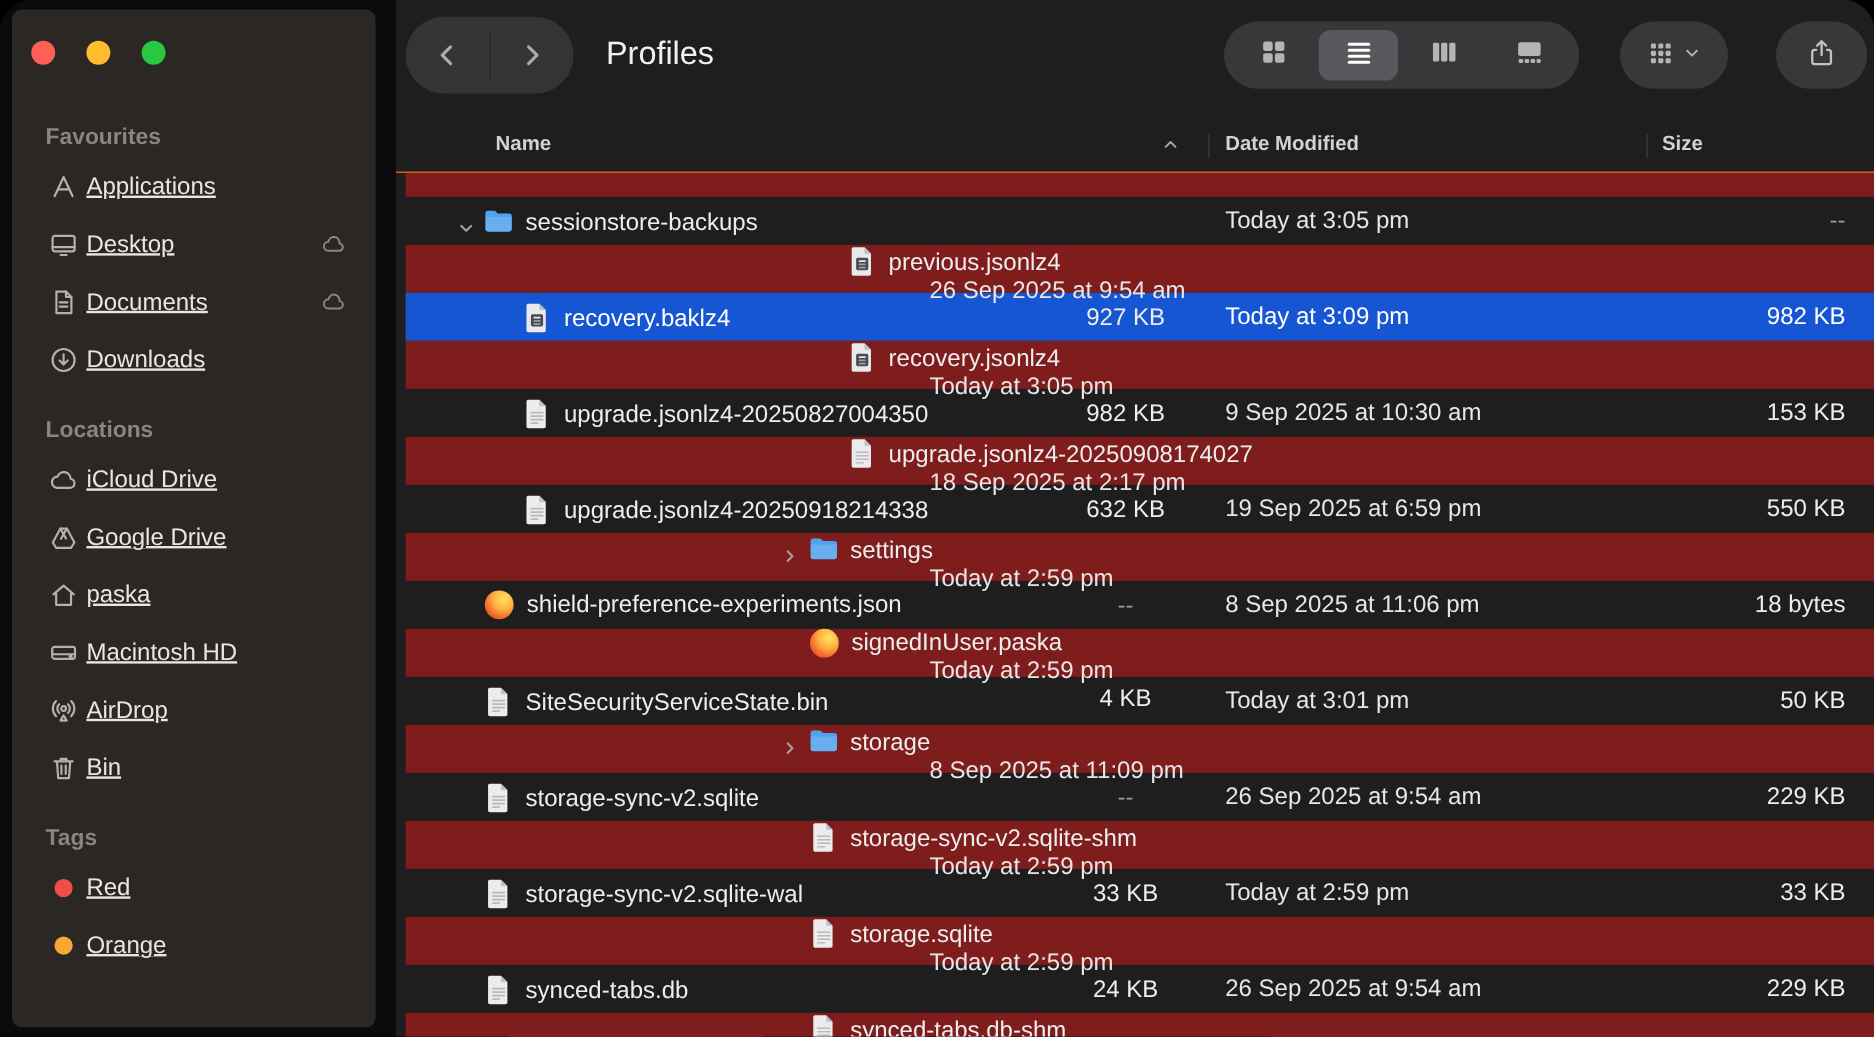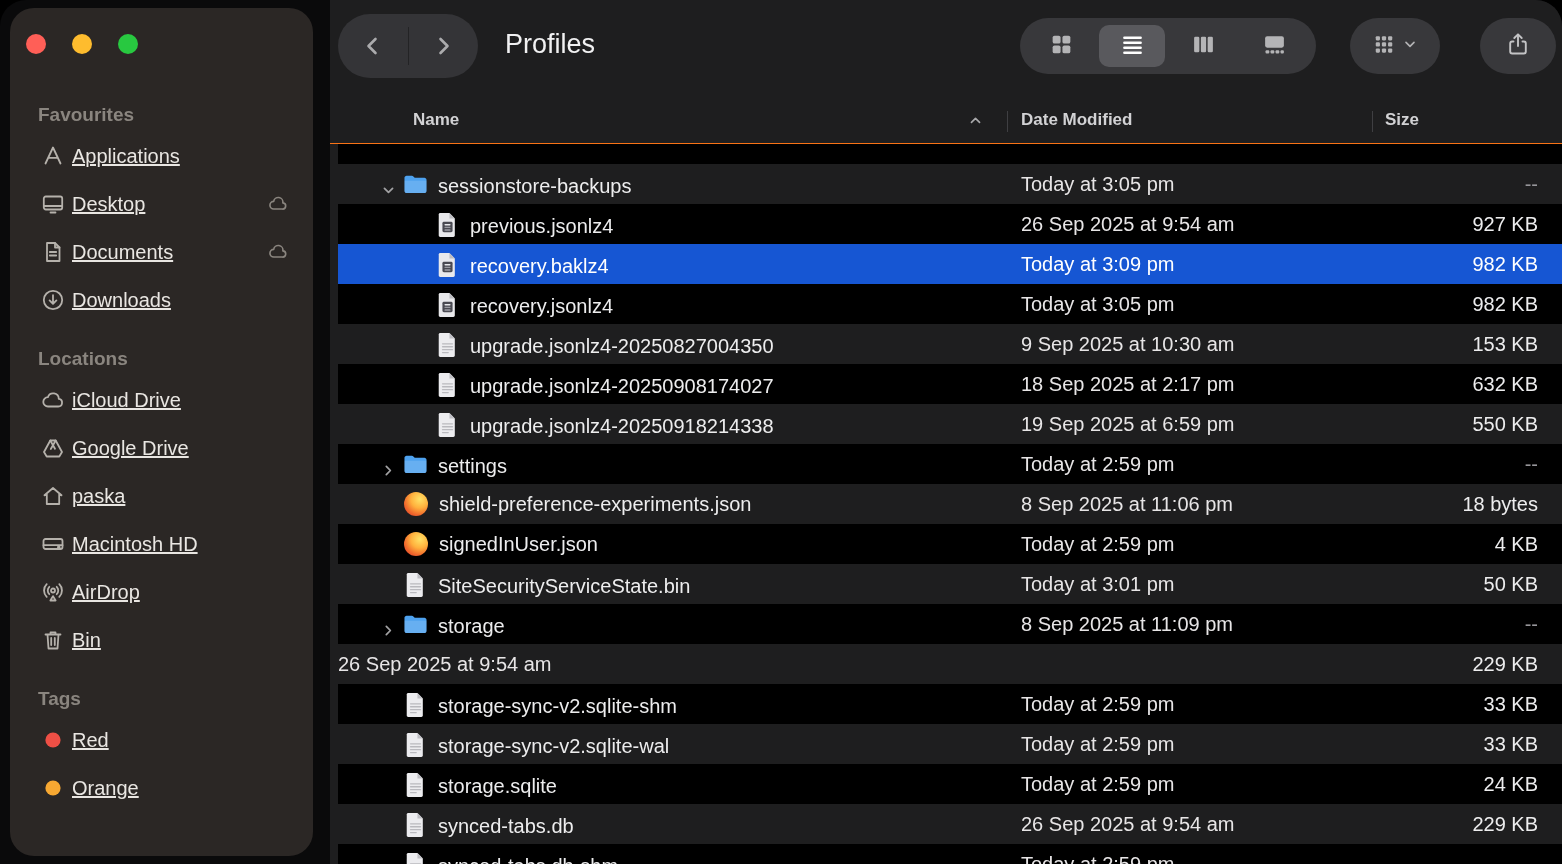--- a/index.html
+++ b/index.html
@@ -1,21 +1,21 @@
 <!DOCTYPE html>
 <html style="--sel: #1656d3; --folder: #4ea2ef;"><head>
 <meta charset="utf-8">
 <style>
   html,body{margin:0;padding:0;background:#000;}
   body{width:1562px;height:864px;overflow:hidden;font-family:"Liberation Sans","DejaVu Sans",sans-serif;
        -webkit-font-smoothing:antialiased;}
   .window{position:absolute;inset:0;background:#0a0a0b;border-radius:26px 26px 0 0;overflow:hidden;}
 
   
-  .sidebar{position:absolute;left:10px;top:8px;width:303px;height:848px;background:#2b2725;border-radius:24px;}
+  .sidebar{position:absolute;left:10px;top:8px;width:303px;height:848px;background:#2b2725;border-radius:8px;}
   .traffic{position:absolute;left:16px;top:26px;display:flex;gap:26px;}
   .tl-dot{width:20px;height:20px;border-radius:50%;}
   .sb-content{position:absolute;left:16px;right:10px;top:96px;}
   .section{margin-bottom:24px;}
   .section-title{font-size:19px;font-weight:600;color:#8a857f;margin:0 0 6px 12px;}
   .sb-item{display:flex;align-items:center;height:48px;padding:0 12px;border-radius:10px;cursor:default;}
   .sb-ico{width:30px;height:26px;display:flex;align-items:center;justify-content:center;color:#b5b1ab;flex:none;}
   .sb-ico svg{width:24px;height:24px;}
   .sb-label{font-size:20px;color:#e9e6e2;margin-left:4px;white-space:nowrap;text-decoration:underline;}
   .sb-trail{margin-left:auto;color:#8a857f;display:flex;align-items:center;}
@@ -51,21 +51,21 @@
   .col-date{left:691px;}
   .col-size{left:1055px;}
   .sort-ind{position:absolute;left:638px;top:13px;color:#a9a9ab;}
   .sort-ind svg{width:15px;height:15px;}
   .col-div{position:absolute;top:11px;width:1px;height:21px;background:#3f3f42;}
 
   
   .list{position:absolute;left:0;right:0;top:144px;bottom:0;overflow:hidden;}
   .row{display:flex;align-items:center;height:40px;margin-left:8px;font-size:20px;color:#ededee;}
   .row.partial{height:20px;}
-  .row.light{background:#000000;}
+  .row.light{background:#7f1d1d;flex-direction:column;}
   .row.selected{background:var(--sel,#1656d3);color:#fff;}
   .name-cell{width:683px;flex:none;display:flex;align-items:flex-end;padding-left:38px;box-sizing:border-box;min-width:0;}
   .disc{width:24px;flex:none;display:flex;align-items:center;justify-content:center;color:#a2a2a4;}
   .disc svg{width:15px;height:15px;}
   .ind{flex:none;}
   .ficon{width:27px;height:27px;flex:none;margin-left:2px;margin-right:9px;display:flex;align-items:center;justify-content:center;}
   .ficon svg{width:27px;height:27px;}
   .ficon.folder{color:var(--folder,#4ea2ef);}
   .ficon.firefox{width:24px;height:24px;margin-left:4px;margin-right:11px;border-radius:50%;
      background:radial-gradient(circle at 66% 30%, #ffe266 0%, #ffb13d 38%, #f0692c 68%, #d92d2f 100%);}
@@ -466,21 +466,21 @@
             <span class="ficon firefox"></span>
             <span class="fname">shield-preference-experiments.json</span>
           </div>
           <div class="date-cell">8 Sep 2025 at 11:06 pm</div>
           <div class="size-cell">18 bytes</div>
         </div>
         <div class="row light">
           <div class="name-cell">
             <span class="disc"></span>
             <span class="ficon firefox"></span>
-            <span class="fname">signedInUser.json</span>
+            <span class="fname">signedInUser.paska</span>
           </div>
           <div class="date-cell">Today at 2:59 pm</div>
           <div class="size-cell">4 KB</div>
         </div>
         <div class="row">
           <div class="name-cell">
             <span class="disc"></span>
             <span class="ficon doc">
               <svg viewBox="0 0 24 24">
                 <path d="M5.5 1.8h8.2l4.8 4.8v15.1c0 .7-.6 1.3-1.3 1.3H5.5c-.7 0-1.3-.6-1.3-1.3V3.1c0-.7.6-1.3 1.3-1.3z" fill="#ececef"></path>
@@ -510,20 +510,36 @@
                 <path d="M2.2 6.1c0-1 .85-1.9 1.9-1.9h4.7c.5 0 1 .2 1.3.6l1.2 1.3h8.6c1.05 0 1.9.85 1.9 1.9v9.7c0 1.05-.85 1.9-1.9 1.9H4.1c-1.05 0-1.9-.85-1.9-1.9V6.1z" fill="currentColor"></path>
                 <path d="M2.2 8.7h19.6v9c0 1.05-.85 1.9-1.9 1.9H4.1c-1.05 0-1.9-.85-1.9-1.9v-9z" fill="#ffffff" opacity=".14"></path>
               </svg>
             </span>
             <span class="fname">storage</span>
           </div>
           <div class="date-cell">8 Sep 2025 at 11:09 pm</div>
           <div class="size-cell muted">--</div>
         </div>
         <div class="row">
+          <div class="name-cell">
+            <span class="disc"></span>
+            <span class="ficon doc">
+              <svg viewBox="0 0 24 24">
+                <path d="M5.5 1.8h8.2l4.8 4.8v15.1c0 .7-.6 1.3-1.3 1.3H5.5c-.7 0-1.3-.6-1.3-1.3V3.1c0-.7.6-1.3 1.3-1.3z" fill="#ececef"></path>
+                <path d="M13.7 1.8l4.8 4.8h-4.8z" fill="#bfbfc4"></path>
+                <g fill="#b9b9be">
+                  <rect x="7" y="10.8" width="10" height="1.2" rx=".6"></rect>
+                  <rect x="7" y="13.4" width="10" height="1.2" rx=".6"></rect>
+                  <rect x="7" y="16" width="10" height="1.2" rx=".6"></rect>
+                  <rect x="7" y="18.6" width="6.2" height="1.2" rx=".6"></rect>
+                </g>
+              </svg>
+            </span>
+            <span class="fname">storage-sync-v2.sqlite</span>
+          </div>
           <div class="date-cell">26 Sep 2025 at 9:54 am</div>
           <div class="size-cell">229 KB</div>
         </div>
         <div class="row light">
           <div class="name-cell">
             <span class="disc"></span>
             <span class="ficon doc">
               <svg viewBox="0 0 24 24">
                 <path d="M5.5 1.8h8.2l4.8 4.8v15.1c0 .7-.6 1.3-1.3 1.3H5.5c-.7 0-1.3-.6-1.3-1.3V3.1c0-.7.6-1.3 1.3-1.3z" fill="#ececef"></path>
                 <path d="M13.7 1.8l4.8 4.8h-4.8z" fill="#bfbfc4"></path>

